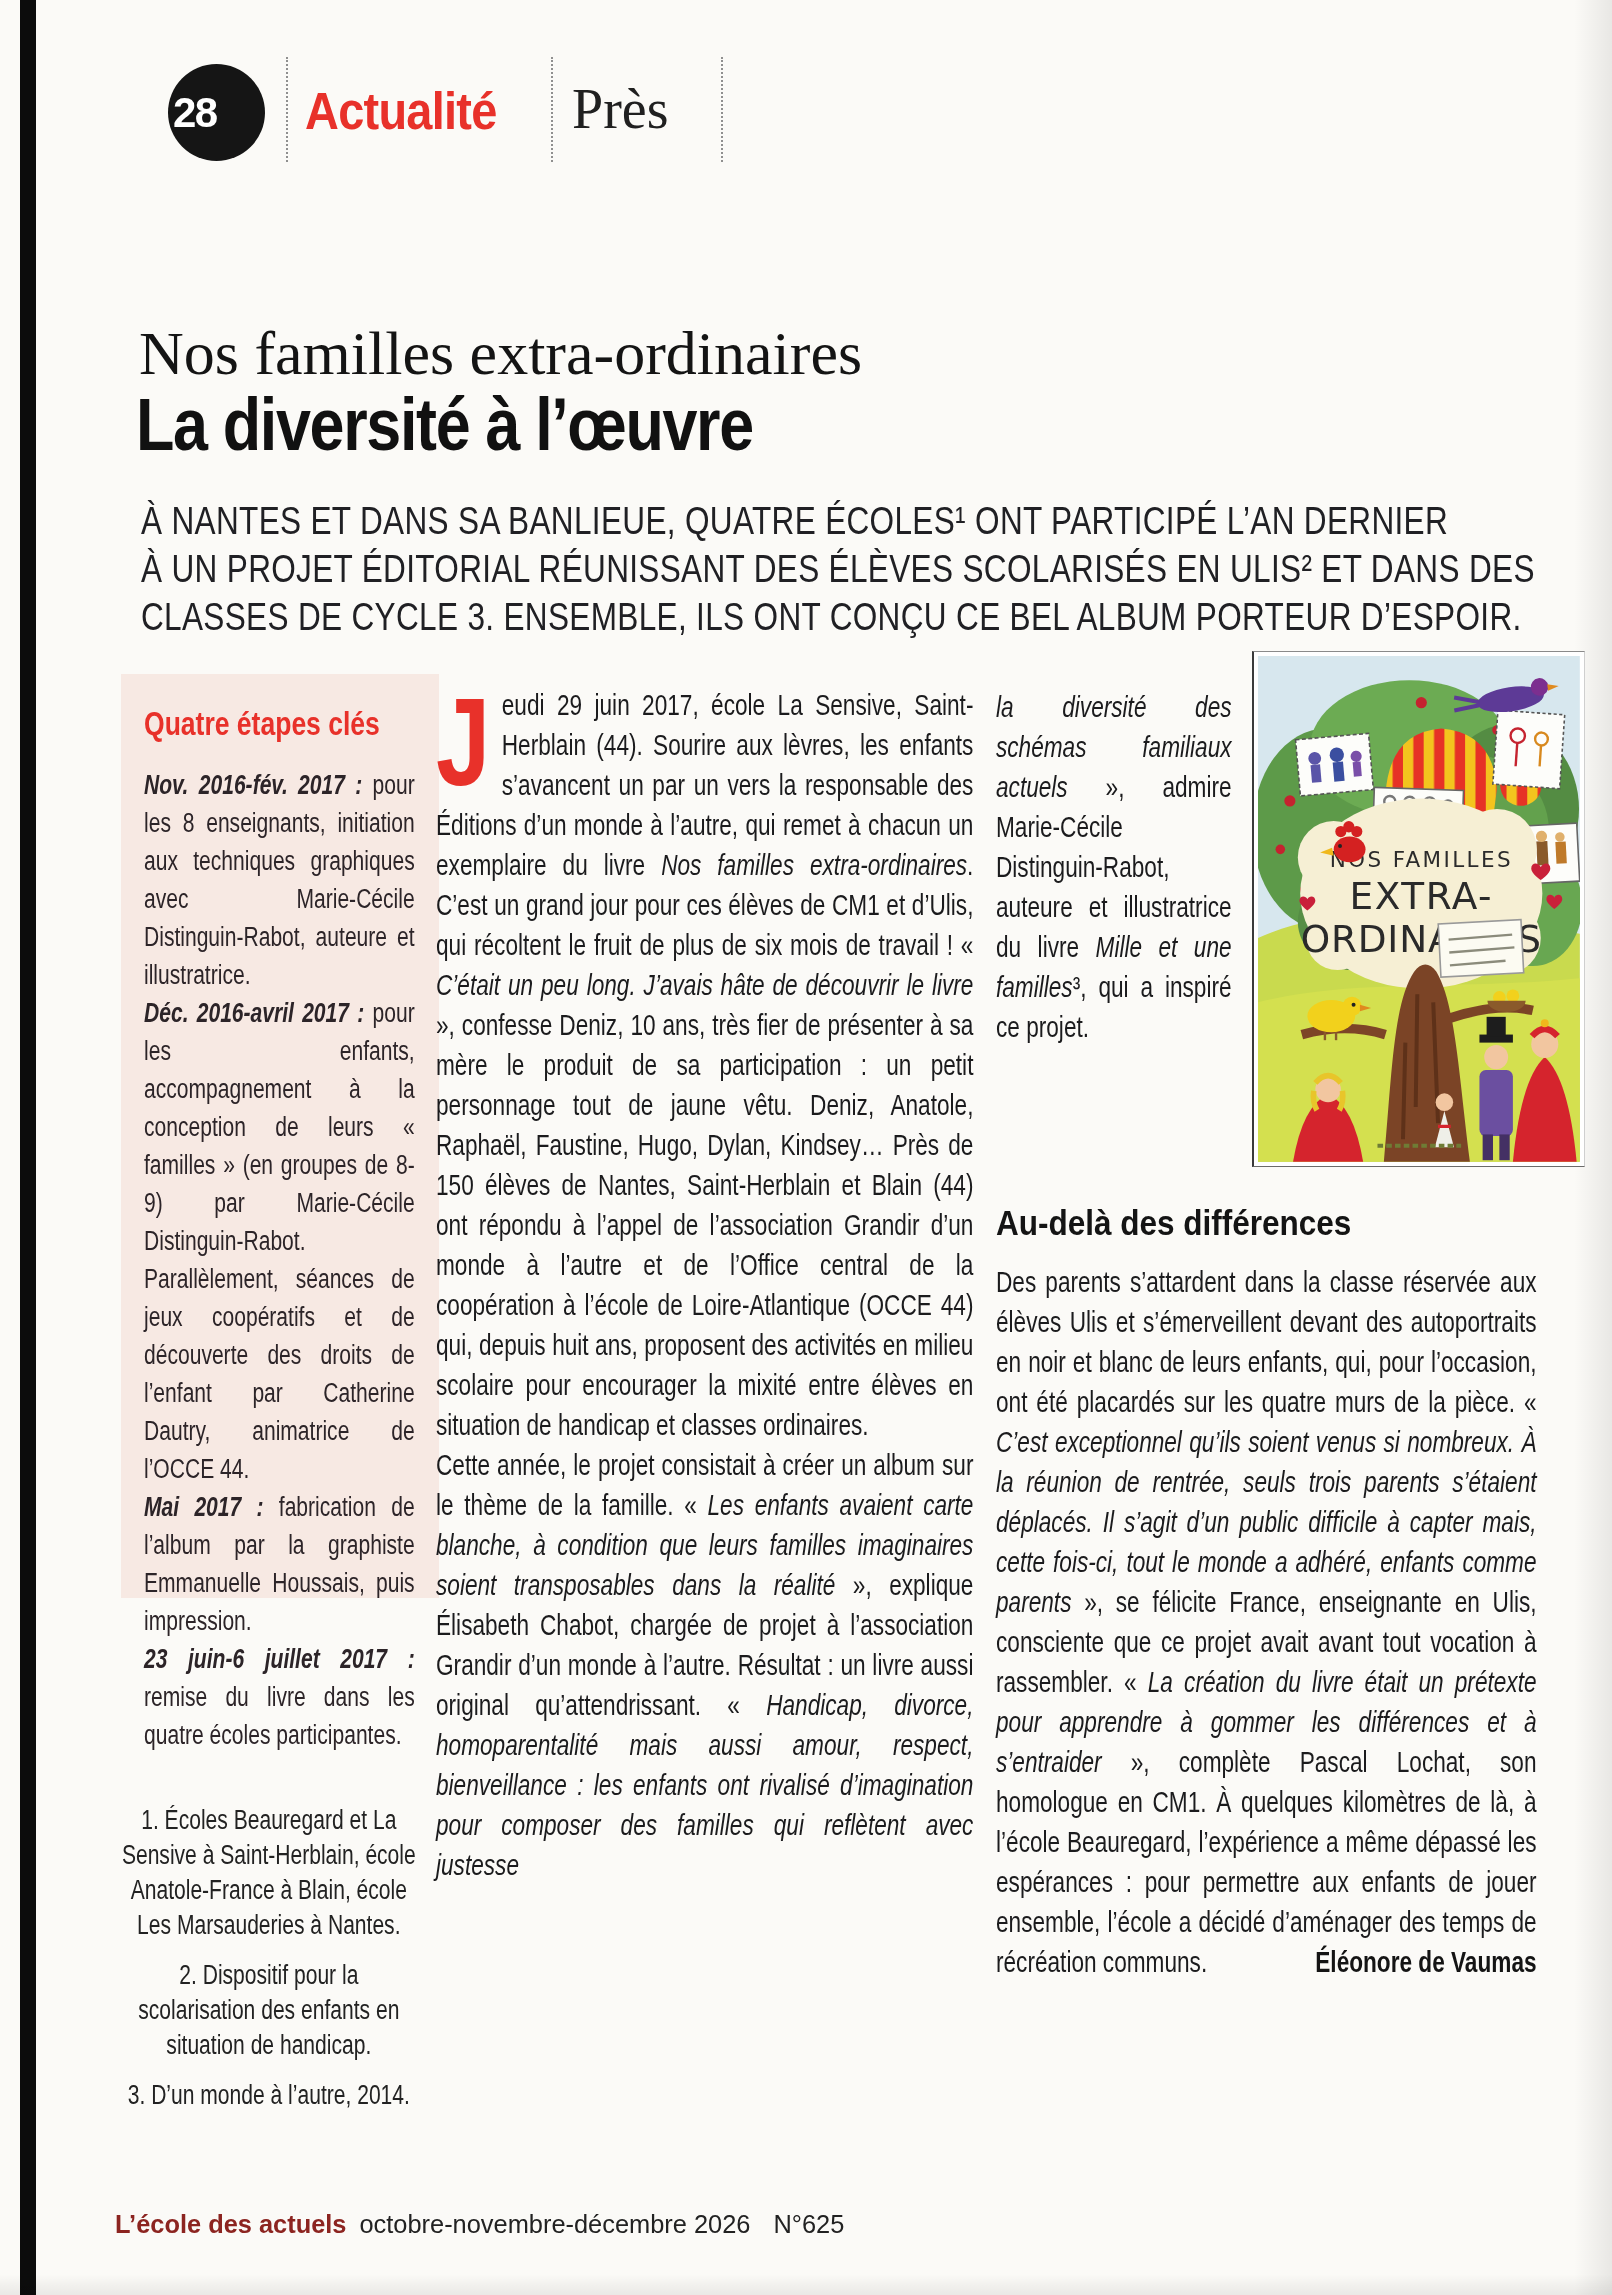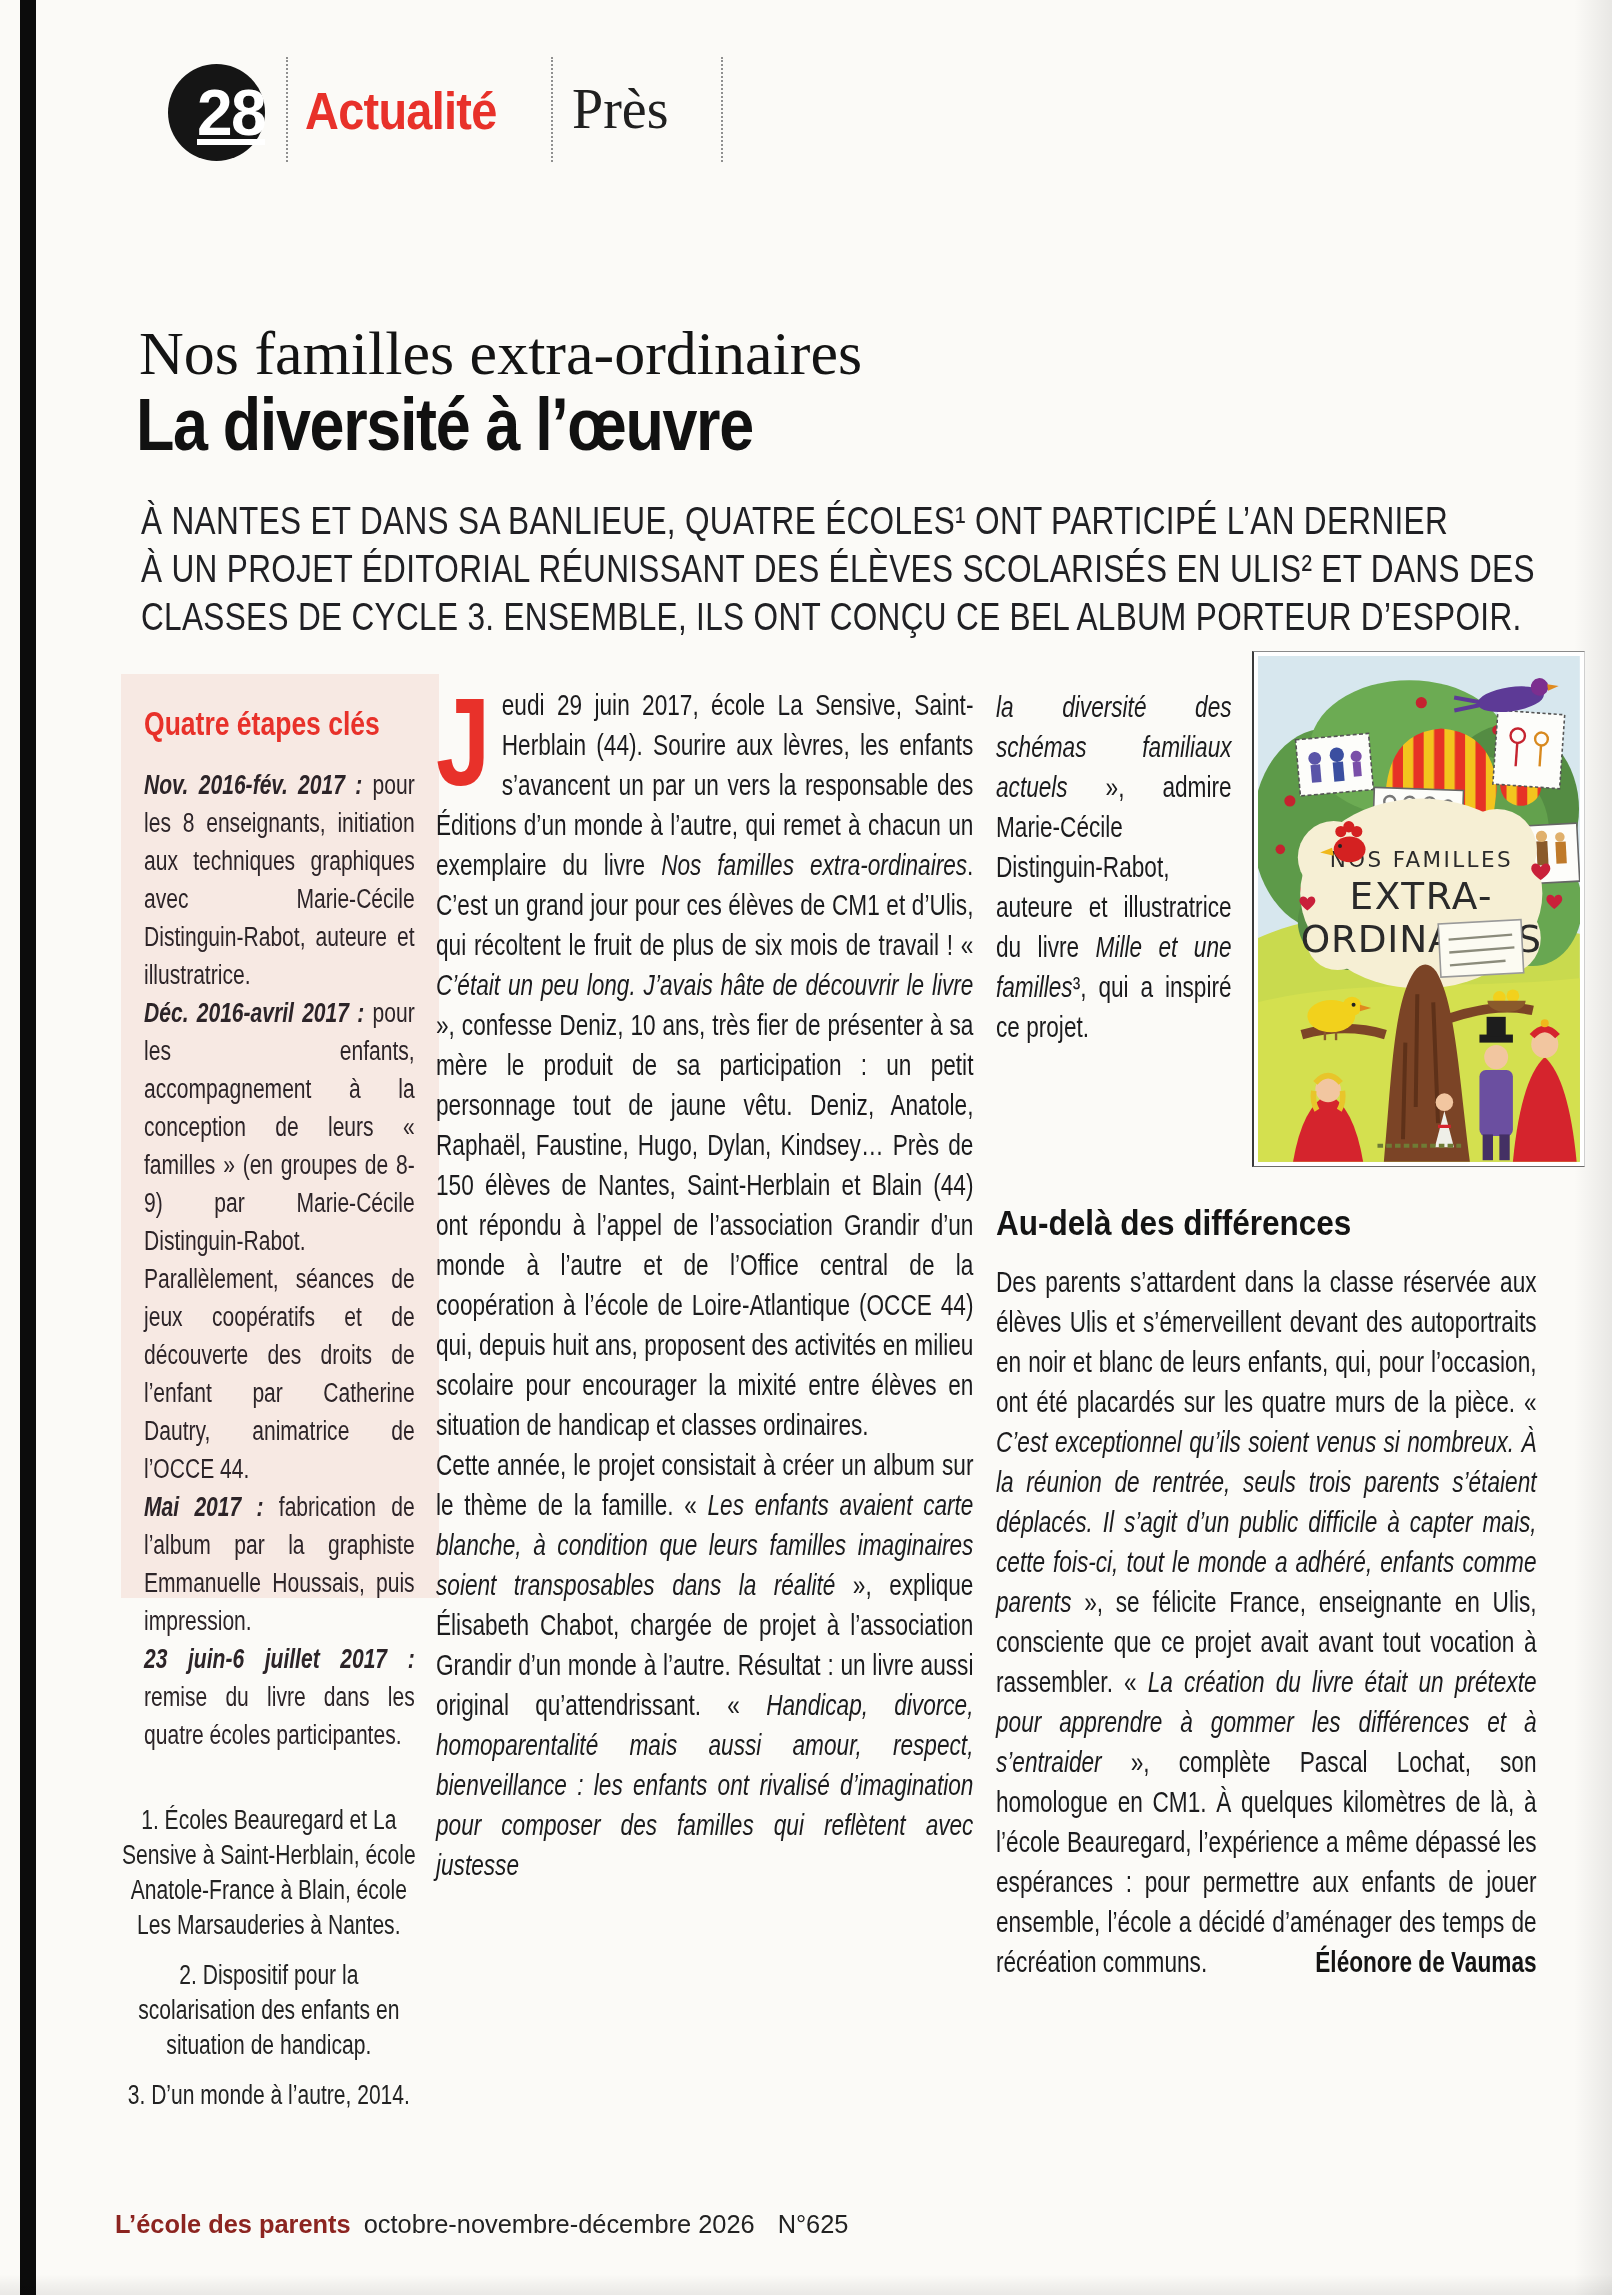--- a/index.html
+++ b/index.html
@@ -13,22 +13,22 @@
   }
   
   .edge-left{position:absolute;left:19.7px;top:0;width:16.4px;height:100%;background:#0c0c0c;}
   .edge-right-shade{position:absolute;right:0;top:0;width:39px;height:100%;
     background:linear-gradient(to right, rgba(0,0,0,0), rgba(0,0,0,0.08));}
   .edge-bottom-shade{position:absolute;left:0;bottom:0;width:100%;height:21px;
     background:linear-gradient(to bottom, rgba(0,0,0,0), rgba(0,0,0,0.07));}
 
   
   .page-circle{position:absolute;left:168px;top:64px;width:97px;height:97px;border-radius:50%;
-    background:#151515;color:#fff;display:flex;align-items:center;justify-content:flex-end;
-    font-size:64px;font-weight:bold;letter-spacing:-1.6px;padding-left:4.9px;box-sizing:border-box;text-decoration:underline;}
+    background:#151515;color:#fff;display:flex;align-items:center;justify-content:flex-start;
+    font-size:42px;font-weight:bold;letter-spacing:-1.6px;padding-left:4.9px;box-sizing:border-box;}
   .hdr-sep{position:absolute;top:57px;height:105px;width:0;border-left:2.5px dotted #8f8f8f;}
   .sep1{left:286px;} .sep2{left:551px;} .sep3{left:721px;}
   .hdr-actualite{position:absolute;left:305px;top:82px;font-size:51px;font-weight:900;
     color:#e8312a;transform:scaleX(0.92);transform-origin:left top;letter-spacing:-0.8px;white-space:nowrap;}
   .hdr-breve{position:absolute;left:572px;top:77px;font-family:"Liberation Serif", serif;
     font-size:56px;color:#202020;white-space:nowrap;}
 
   
   .kicker{position:absolute;left:139px;top:318px;font-family:"Liberation Serif", serif;
     font-size:62px;color:#141414;white-space:nowrap;}
@@ -302,15 +302,15 @@
 </div>
 
 <div class="subhead">Au-delà des différences</div>
 <div class="col-right">
   <div class="col-right-inner">
     <p class="body-par"><span><span>Des parents s’attardent dans la classe réservée aux élèves Ulis et s’émerveillent devant des autoportraits en noir et blanc de leurs enfants, qui, pour l’occasion, ont été placardés sur les quatre murs de la pièce. « </span><span class="seg-i">C’est exceptionnel qu’ils soient venus si nombreux. À la réunion de rentrée, seuls trois parents s’étaient déplacés. Il s’agit d’un public difficile à capter mais, cette fois-ci, tout le monde a adhéré, enfants comme parents</span><span> », se félicite France, enseignante en Ulis, consciente que ce projet avait avant tout vocation à rassembler. « </span><span class="seg-i">La création du livre était un prétexte pour apprendre à gommer les différences et à s’entraider</span><span> », complète Pascal Lochat, son homologue en CM1. À quelques kilomètres de là, à l’école Beauregard, l’expérience a même dépassé les espérances : pour permettre aux enfants de jouer ensemble, l’école a décidé d’aménager des temps de récréation communs. </span></span><span class="byline">Éléonore de Vaumas</span></p>
   </div>
 </div>
 
 <div class="footer">
-  <span class="brand">L’école des parents</span><span class="date">octobre-novembre-décembre 2026</span><span class="num">N°625</span>
+  <span class="brand">L’école des actuels</span><span class="date">octobre-novembre-décembre 2026</span><span class="num">N°625</span>
 </div>
 
 
 </body></html>

